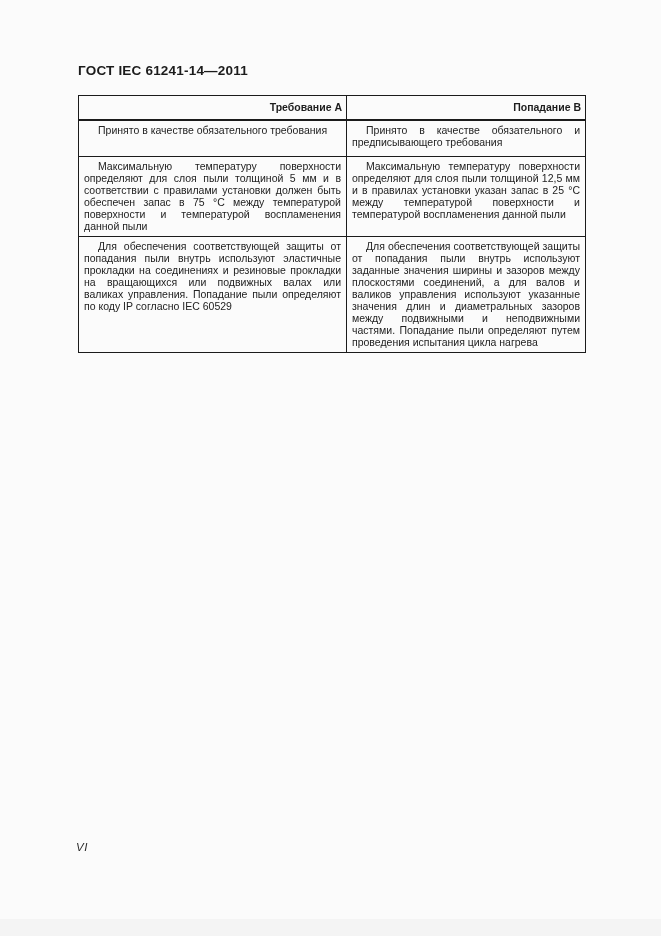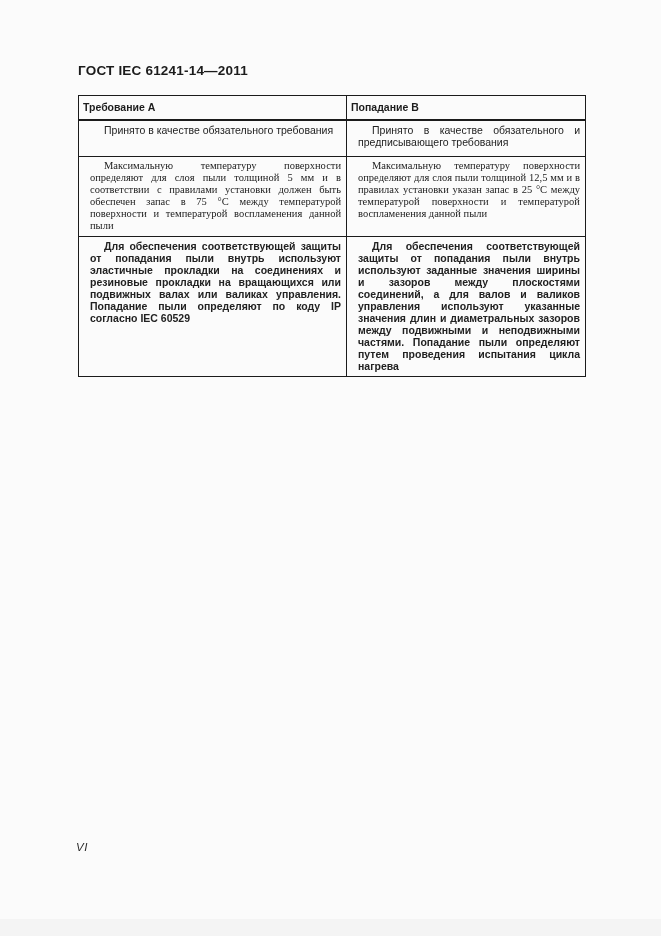--- a/index.html
+++ b/index.html
@@ -30,39 +30,39 @@
     width: 507px;
     border-collapse: collapse;
     border: 1.5px solid #1b1b1b;
     table-layout: fixed;
   }
   .req-table th {
     border: 1px solid #1b1b1b;
     border-bottom: 2px solid #1b1b1b;
     font-size: 10.5px;
     font-weight: bold;
-    text-align: left;
+    text-align: right;
     vertical-align: middle;
     height: 24px;
     padding: 2px 4px;
     color: #1d1d1d;
   }
   .req-table td {
     border: 1px solid #1b1b1b;
     vertical-align: top;
-    padding: 3px 5px 4px 11px;
+    padding: 3px 5px 4px 5px;
     font-size: 10.5px;
     line-height: 12px;
     text-align: justify;
     color: #222;
   }
   .req-table td p { text-indent: 14px; margin: 0; }
   tr.row-1 { height: 37px; }
-  tr.row-2 { height: 67px; font-family: Liberation Serif, serif; }
-  tr.row-3 { height: 93px; font-weight: bold; }
+  tr.row-2 { height: 67px; }
+  tr.row-3 { height: 93px; }
   .page-number {
     position: absolute;
     left: 76px;
     top: 841px;
     font-size: 11.5px;
     letter-spacing: 0.5px;
     color: #2c2c2c;
     font-style: italic;
   }
 </style>

